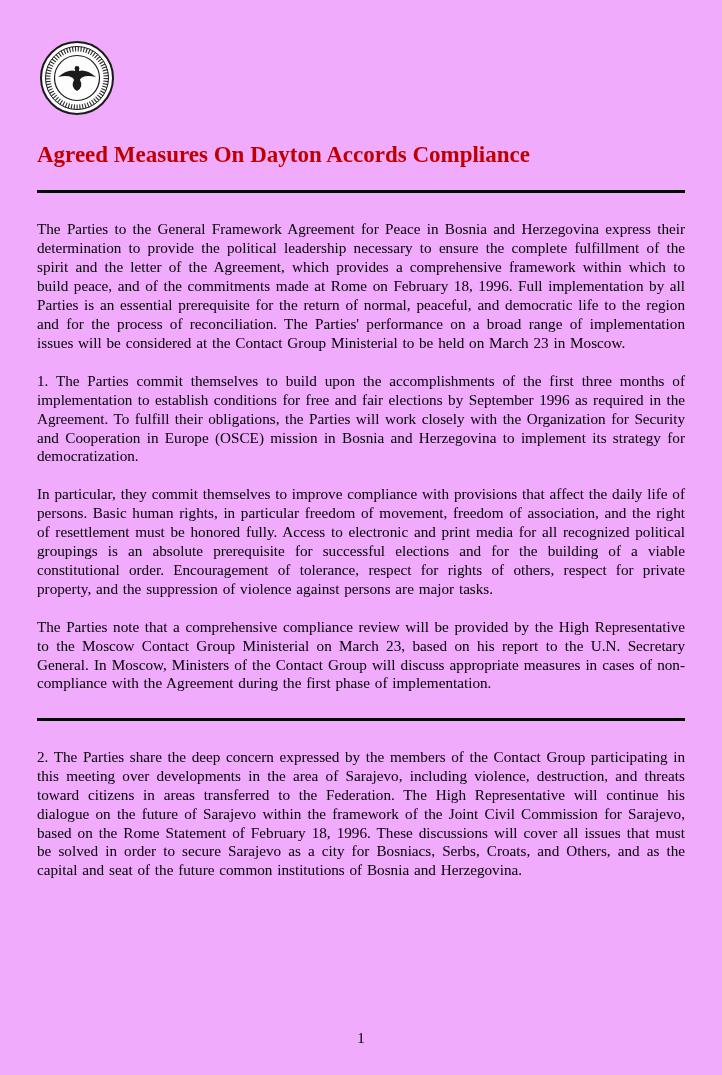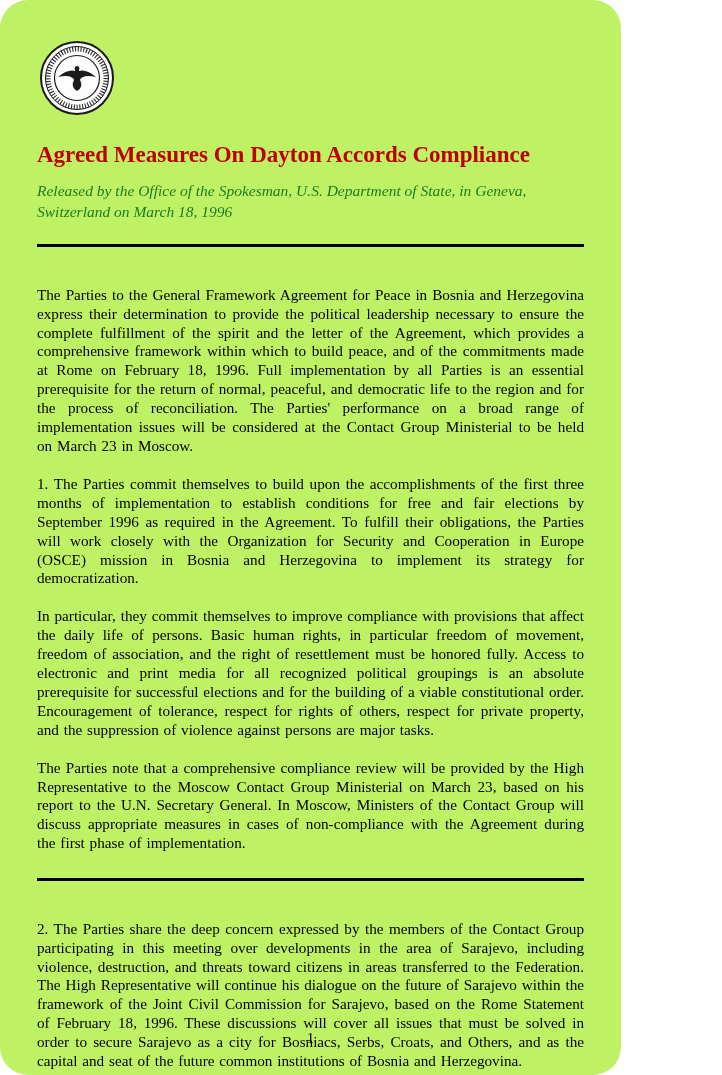--- a/index.html
+++ b/index.html
@@ -1,29 +1,28 @@
 <!DOCTYPE html>
 <html><head>
 <meta charset="utf-8">
 <style>
   html, body {
     margin: 0;
     padding: 0;
     background: #ffffff;
   }
   .page {
-    width: 621px;
+    width: 722px;
     height: 1075px;
     position: relative;
-    background: #bef264;
+    background: #f0abfc;
     font-family: "Liberation Serif", serif;
     color: #000000;
     overflow: hidden;
     box-sizing: border-box;
-    border-radius: 28px;
   }
   .content {
     padding: 0 37px;
   }
   .seal {
     margin: 40px 0 0 2px;
     width: 76px;
     height: 76px;
   }
   h1.doc-title {
@@ -48,21 +47,21 @@
     background: #000000;
     margin: 22px 0 0 0;
   }
   hr.rule-mid {
     border: none;
     height: 2.5px;
     background: #000000;
     margin: 25px 0 0 0;
   }
   .bodytext {
-    margin-top: 39px;
+    margin-top: 27px;
   }
   .bodytext p {
     margin: 0 0 19px 0;
     font-size: 15.2px;
     line-height: 18.9px;
     text-align: justify;
     word-spacing: 1px;
   }
   .section-two {
   }
@@ -90,21 +89,20 @@
         <circle cx="38" cy="38" r="22.5" fill="none" stroke="#1b1b1b" stroke-width="1.2"></circle>
         <g fill="#1b1b1b">
           <circle cx="38" cy="28.5" r="2.4"></circle>
           <path d="M19 37 Q29 29 36 31 L36 29 Q38 27 40 29 L40 31 Q47 29 57 37 Q48 35 43 37.5 Q41 38.5 41 40 Q45 47 38 51 Q31 47 35 40 Q35 38.5 33 37.5 Q28 35 19 37 Z"></path>
         </g>
       </svg>
     </div>
 
     <h1 class="doc-title">Agreed Measures On Dayton Accords Compliance</h1>
 
-    <p class="subtitle">Released by the Office of the Spokesman, U.S. Department of State, in Geneva, Switzerland on March 18, 1996</p>
 
     <hr class="rule-top">
 
     <div class="bodytext">
       <p>The Parties to the General Framework Agreement for Peace in Bosnia and Herzegovina express their determination to provide the political leadership necessary to ensure the complete fulfillment of the spirit and the letter of the Agreement, which provides a comprehensive framework within which to build peace, and of the commitments made at Rome on February 18, 1996. Full implementation by all Parties is an essential prerequisite for the return of normal, peaceful, and democratic life to the region and for the process of reconciliation. The Parties' performance on a broad range of implementation issues will be considered at the Contact Group Ministerial to be held on March 23 in Moscow.</p>
       <p>1. The Parties commit themselves to build upon the accomplishments of the first three months of implementation to establish conditions for free and fair elections by September 1996 as required in the Agreement. To fulfill their obligations, the Parties will work closely with the Organization for Security and Cooperation in Europe (OSCE) mission in Bosnia and Herzegovina to implement its strategy for democratization.</p>
       <p>In particular, they commit themselves to improve compliance with provisions that affect the daily life of persons. Basic human rights, in particular freedom of movement, freedom of association, and the right of resettlement must be honored fully. Access to electronic and print media for all recognized political groupings is an absolute prerequisite for successful elections and for the building of a viable constitutional order. Encouragement of tolerance, respect for rights of others, respect for private property, and the suppression of violence against persons are major tasks.</p>
       <p>The Parties note that a comprehensive compliance review will be provided by the High Representative to the Moscow Contact Group Ministerial on March 23, based on his report to the U.N. Secretary General. In Moscow, Ministers of the Contact Group will discuss appropriate measures in cases of non-compliance with the Agreement during the first phase of implementation.</p>
     </div>
 

